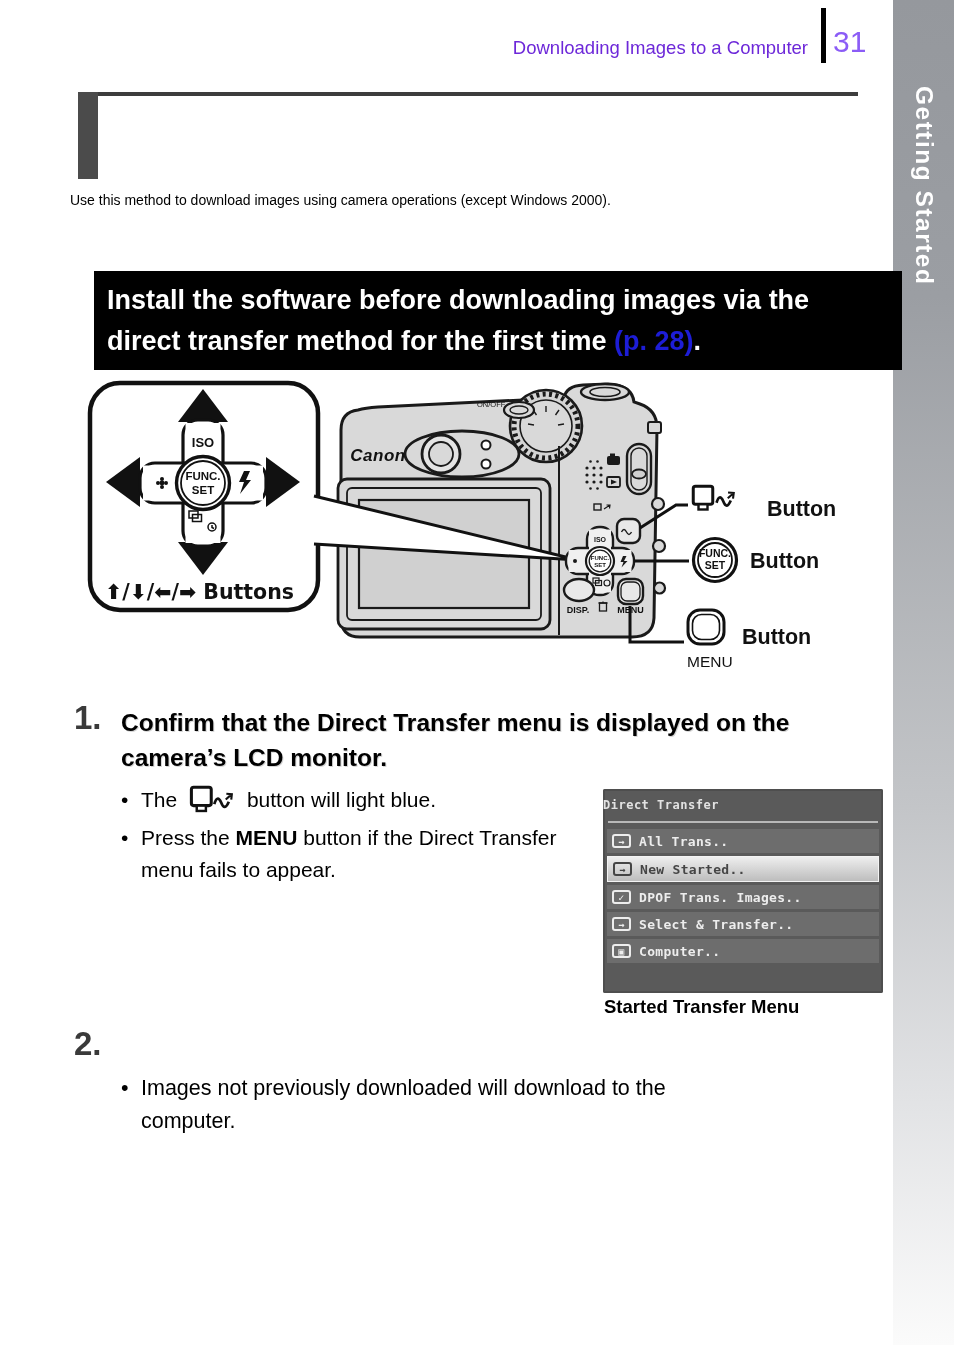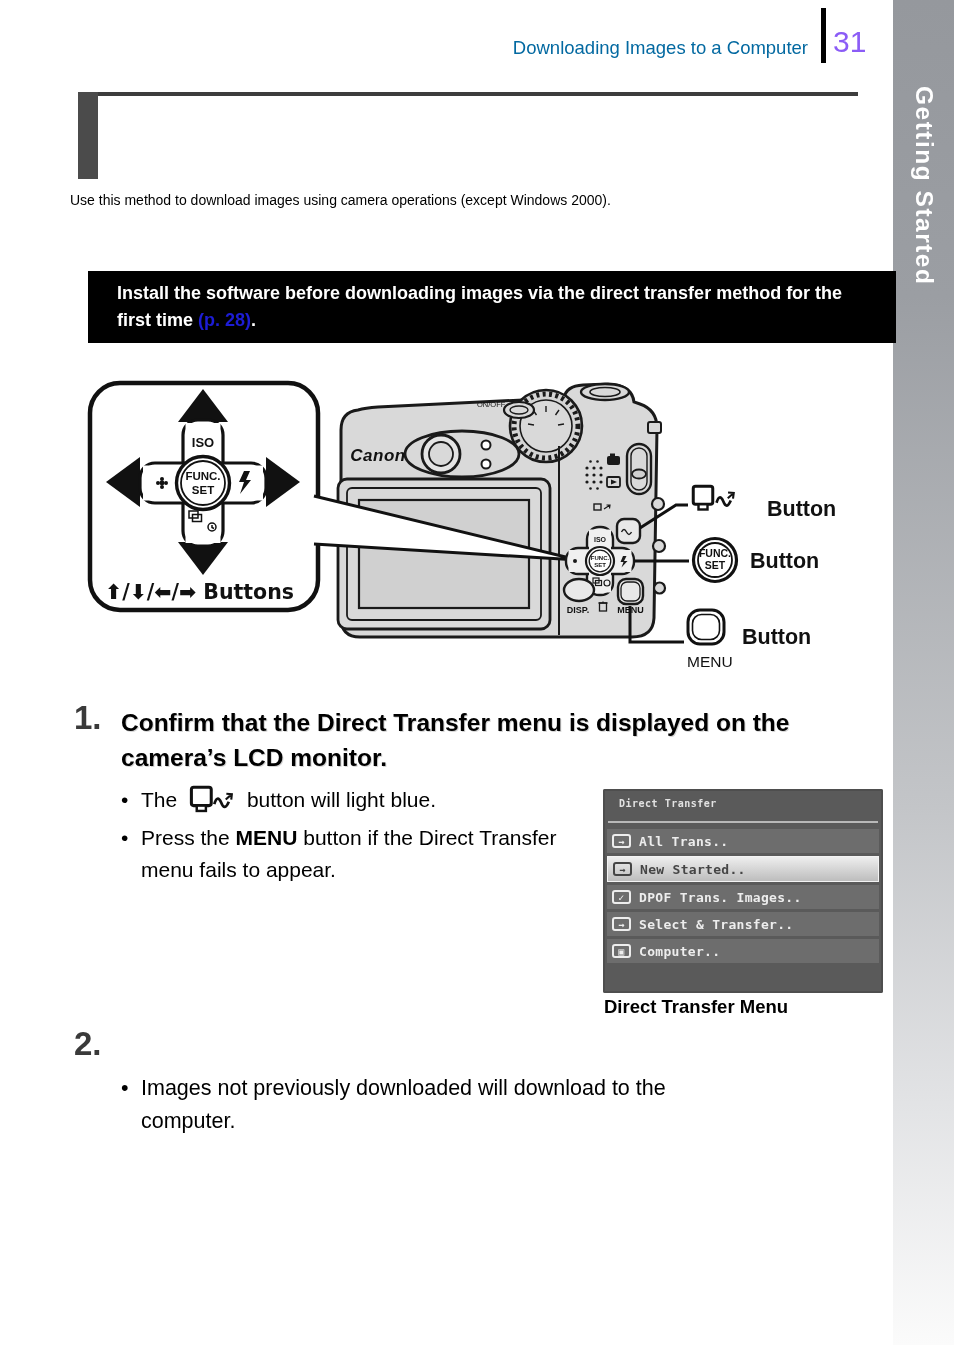--- a/index.html
+++ b/index.html
@@ -1,52 +1,52 @@
 <!DOCTYPE html>
 <html><head>
 <meta charset="utf-8">
 <style>
   html,body{margin:0;padding:0;background:#fff;}
   .page{position:relative;width:954px;height:1345px;background:#fff;overflow:hidden;
         font-family:"Liberation Sans",sans-serif;color:#000;}
   .abs{position:absolute;}
 
   
-  .hdr-title{top:37px;right:146px;font-size:18.5px;color:#0369a1;white-space:nowrap;}
+  .hdr-title{top:37px;right:146px;font-size:18.5px;color:#6d28d9;white-space:nowrap;}
   .hdr-bar{left:821px;top:8px;width:5px;height:55px;background:#000;}
   .hdr-num{left:833px;top:25px;font-size:30px;color:#8b5cf6;}
 
   
   .side-tab{left:893px;top:0;width:61px;height:1345px;
     background:linear-gradient(180deg,#95989d 0%,#9b9ea3 22%,#c3c5c8 60%,#e2e3e5 82%,#fbfbfb 100%);}
   .side-tab-text{position:absolute;top:86px;left:50%;transform:translateX(-50%);
     writing-mode:vertical-rl;font-size:24.5px;font-weight:bold;color:#fff;letter-spacing:1.5px;white-space:nowrap;}
 
   
   .title-rule{left:78px;top:92px;width:780px;height:4px;background:#3d3d3d;}
   .title-accent{left:78px;top:92px;width:20px;height:87px;background:#4b4b4b;}
   .sec-title{left:108px;top:97px;font-size:32px;font-weight:bold;line-height:1.26;
     letter-spacing:.3px;text-shadow:1.5px 1.5px 0 rgba(150,150,150,.45);white-space:nowrap;}
 
   .intro{left:70px;top:190px;max-width:808px;font-size:14px;line-height:1.52;}
 
-  .notice{left:88px;top:271px;width:808px;box-sizing:border-box;padding:9px 29px;
-    background:#000;color:#fff;font-size:18px;font-weight:bold;line-height:1.5;}
+  .notice{left:94px;top:271px;width:808px;box-sizing:border-box;padding:9px 13px;
+    background:#000;color:#fff;font-size:27px;font-weight:bold;line-height:1.5;}
   .pref{color:#1d1dd6;text-decoration:none;cursor:pointer;}
 
   
   .figure{left:78px;top:376px;}
   .figure text{font-family:"Liberation Sans",sans-serif;fill:#111;}
   .svgb{font-weight:bold;}
 
   
   .lcd{left:603px;top:789px;width:280px;height:204px;background:#5a5a5a;border-radius:2px;
     box-shadow:inset 0 0 0 2px #4e4e4e;}
   .lcd-inner{position:absolute;inset:0;filter:blur(.6px);font-family:"DejaVu Sans Mono",monospace;}
-  .lcd-title{position:absolute;left:16px;top:9px;font-size:10px;font-weight:bold;color:#e2e2e2;letter-spacing:.5px;text-align:right;}
+  .lcd-title{position:absolute;left:0;top:9px;font-size:12px;font-weight:bold;color:#e2e2e2;letter-spacing:.5px;text-align:right;}
   .lcd-sep{position:absolute;left:5px;right:5px;top:32px;height:2px;background:#c9c9c9;opacity:.85;}
   .lcd-list{position:absolute;left:4px;right:4px;top:40px;}
   .lcd-row{height:24px;margin-bottom:3px;display:flex;align-items:center;padding:0 5px;
     background:#6d6d6d;color:#ededed;font-size:13px;font-weight:bold;letter-spacing:.3px;}
   .lcd-row.sel{background:linear-gradient(#eeeeee,#bdbdbd);color:#454545;border:1px solid #f3f3f3;height:24px;}
   .lcd-ic{width:19px;height:14px;border:2px solid currentColor;border-radius:3px;
     font-size:10px;line-height:12px;text-align:center;margin-right:8px;flex:none;box-sizing:border-box;}
   .lcd-caption{left:604px;top:996px;font-size:18.5px;font-weight:bold;}
 
   
@@ -262,21 +262,21 @@
           <span class="lcd-ic">→</span>
           <span>Select &amp; Transfer..</span>
         </div>
         <div class="lcd-row">
           <span class="lcd-ic">▣</span>
           <span>Computer..</span>
         </div>
       </div>
     </div>
   </div>
-  <div class="abs lcd-caption">Direct Transfer Menu</div>
+  <div class="abs lcd-caption">Started Transfer Menu</div>
 
   <div class="abs s-num step1-num">1.</div>
   <div class="abs step1-head">Confirm that the Direct Transfer menu is displayed on the camera’s LCD monitor.</div>
   <div class="abs step1-bullets">
     <div class="bullet">
       <span class="dot">•</span>
       <span>The</span>
       <svg class="ps-inline" width="48" height="29" viewBox="0 0 30 19" stroke="#111" fill="none">
         <rect x="1.5" y="1.5" width="13" height="12" rx="1.5" stroke-width="2"></rect>
         <rect x="5" y="13.5" width="6" height="3.5" fill="#fff" stroke-width="1.6"></rect>

